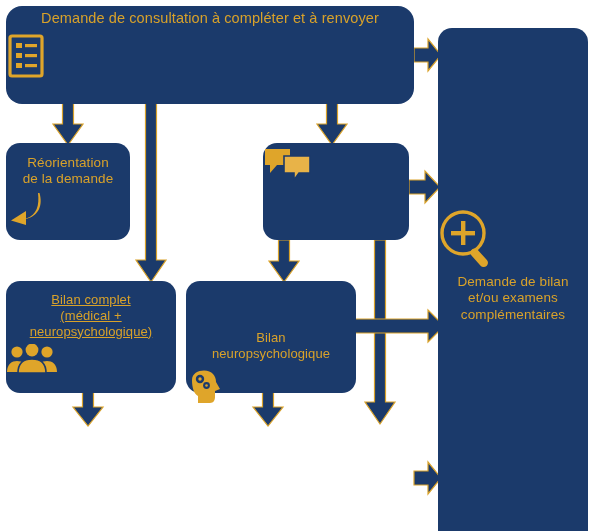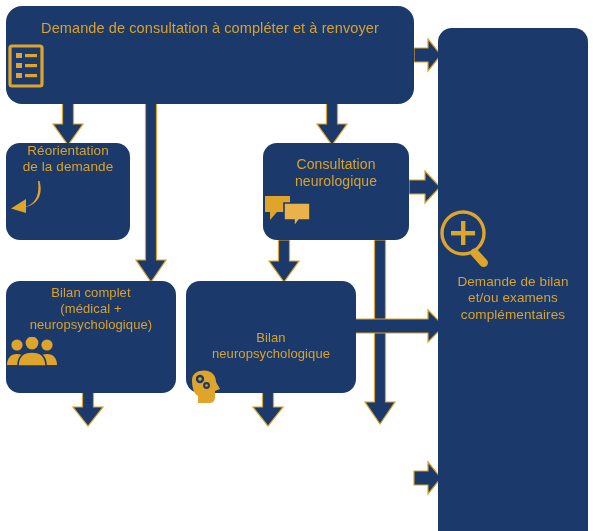--- a/index.html
+++ b/index.html
@@ -19,33 +19,33 @@
     color:#d9a22a;
     line-height:1.22;
     letter-spacing:.1px;
     white-space:pre-line;
   }
   .icon{display:block;margin:0 auto;}
   .icon svg{display:block;}
 
   
   #box-demande{left:6px;  top:6px;   width:408px; height:98px;  border-radius:16px;}
-  #box-demande .label{font-size:14.5px;padding-top:14px;}
+  #box-demande .label{font-size:14.5px;padding-top:4px;}
   #box-demande .icon{margin-top:6px;}
 
   #box-reorientation{left:6px; top:143px; width:124px; height:97px;}
-  #box-reorientation .label{font-size:13.5px;}
+  #box-reorientation .label{font-size:13.5px;padding-top:12px;}
   #box-reorientation .icon{margin-top:4px;}
 
   #box-neuro{left:263px; top:143px; width:146px; height:97px;}
   #box-neuro .label{font-size:14px;padding-top:13px;}
   #box-neuro .icon{margin-top:4px;}
 
   #box-bilan-complet{left:6px; top:281px; width:170px; height:112px;}
-  #box-bilan-complet .label{font-size:13px;padding-top:4px;}
+  #box-bilan-complet .label{font-size:13px;padding-top:11px;text-decoration:underline;}
   #box-bilan-complet .icon{margin-top:4px;}
 
   #box-bilan-neuro{left:186px; top:281px; width:170px; height:112px;}
   #box-bilan-neuro .label{font-size:13px;padding-top:13px;margin-top:36px;}
   #box-bilan-neuro .icon{margin-top:8px;}
 
   #box-restitution{left:6px; top:423px; width:408px; height:102px; border-radius:16px;}
   #box-restitution .label{font-size:14px;padding-top:16px;}
   #box-restitution .icon{margin-top:4px;}
 
@@ -147,22 +147,20 @@
     <span class="label">Réorientation
 de la demande</span>
     <span class="icon">
       <svg width="42" height="34" viewBox="0 0 42 34">
         <path d="M32,1 C33.5,13 31,23 20,26.5 L20,19 L5,28.5 L20,33 L20,27 C33,24 37,13 33.5,1 Z" fill="#dFa52a"></path>
       </svg>
     </span>
   </div>
 
   <div class="box" id="box-neuro">
-    <span class="label">Consultation
-neurologique</span>
     <span class="icon">
       <svg width="50" height="34" viewBox="0 0 50 34">
         <path d="M2,2 L27,2 L27,18 L14,18 L7,26 L7,18 L2,18 Z" fill="#dFa52a"></path>
         <path d="M21,9 L47,9 L47,26 L36,26 L31,33 L31,26 L21,26 Z" fill="#e8b348" stroke="#1b3a6b" stroke-width="1.6"></path>
       </svg>
     </span>
   </div>
 
   <div class="box" id="box-bilan-complet">
     <span class="label">Bilan complet

